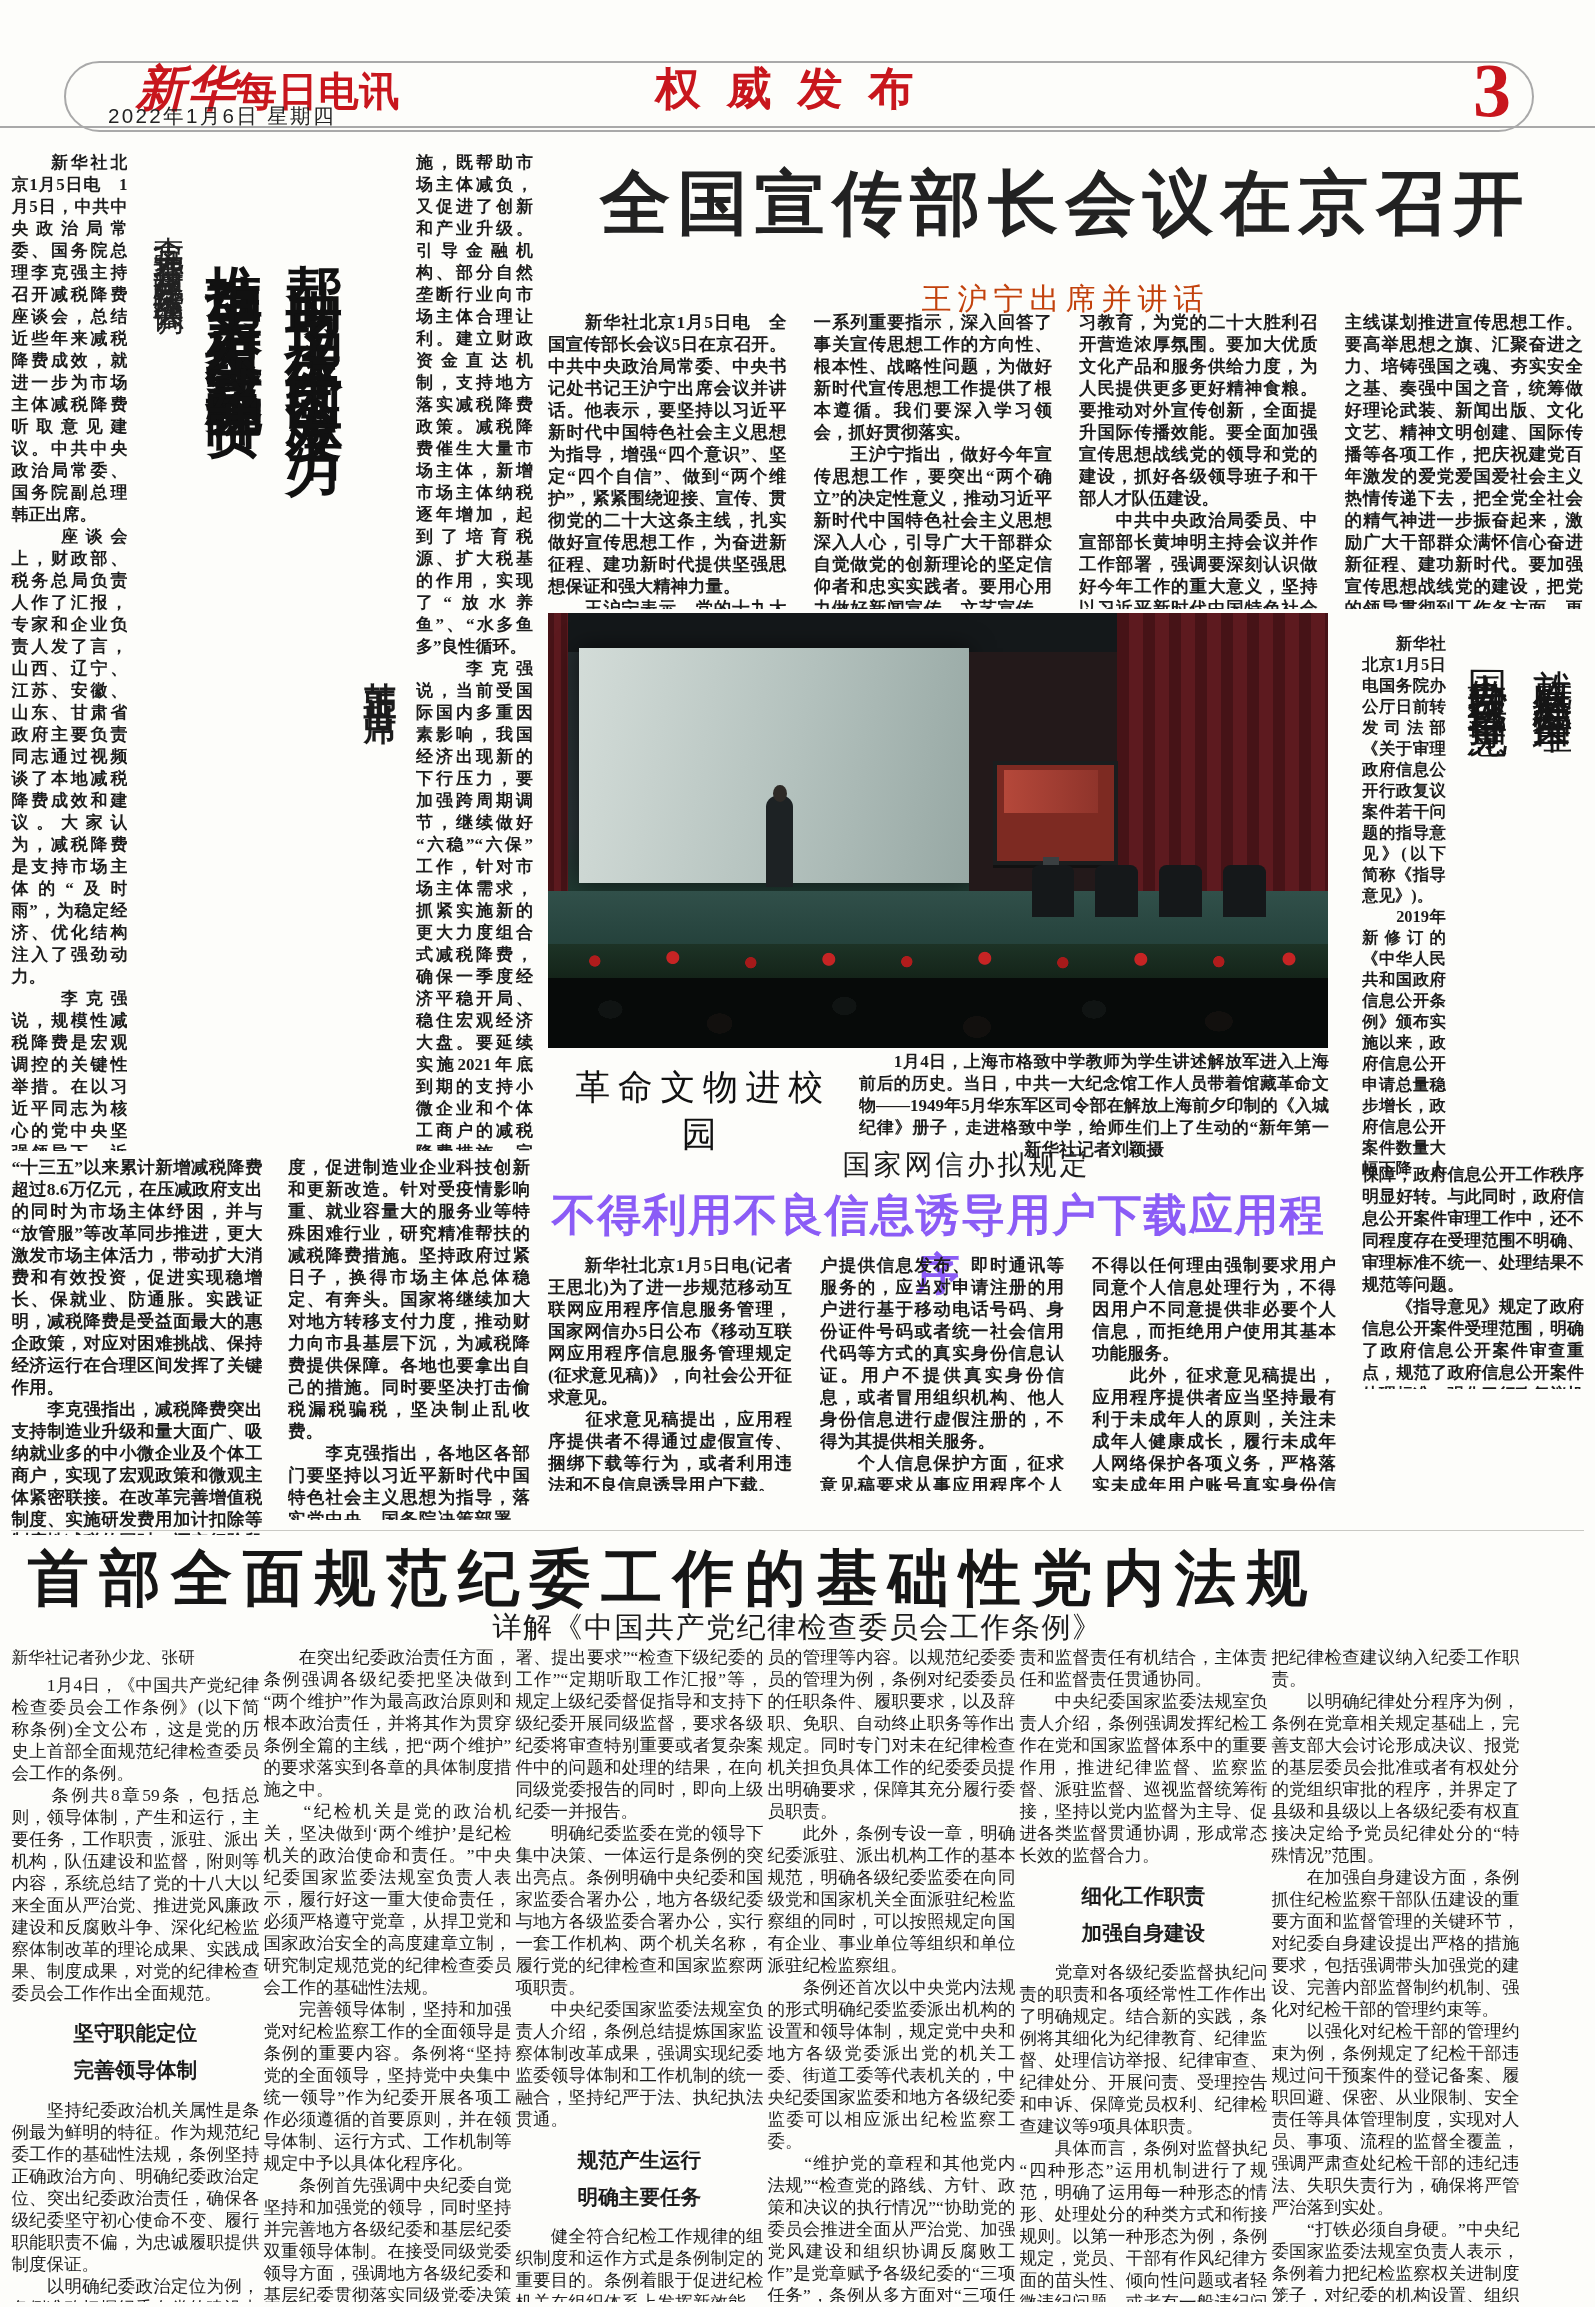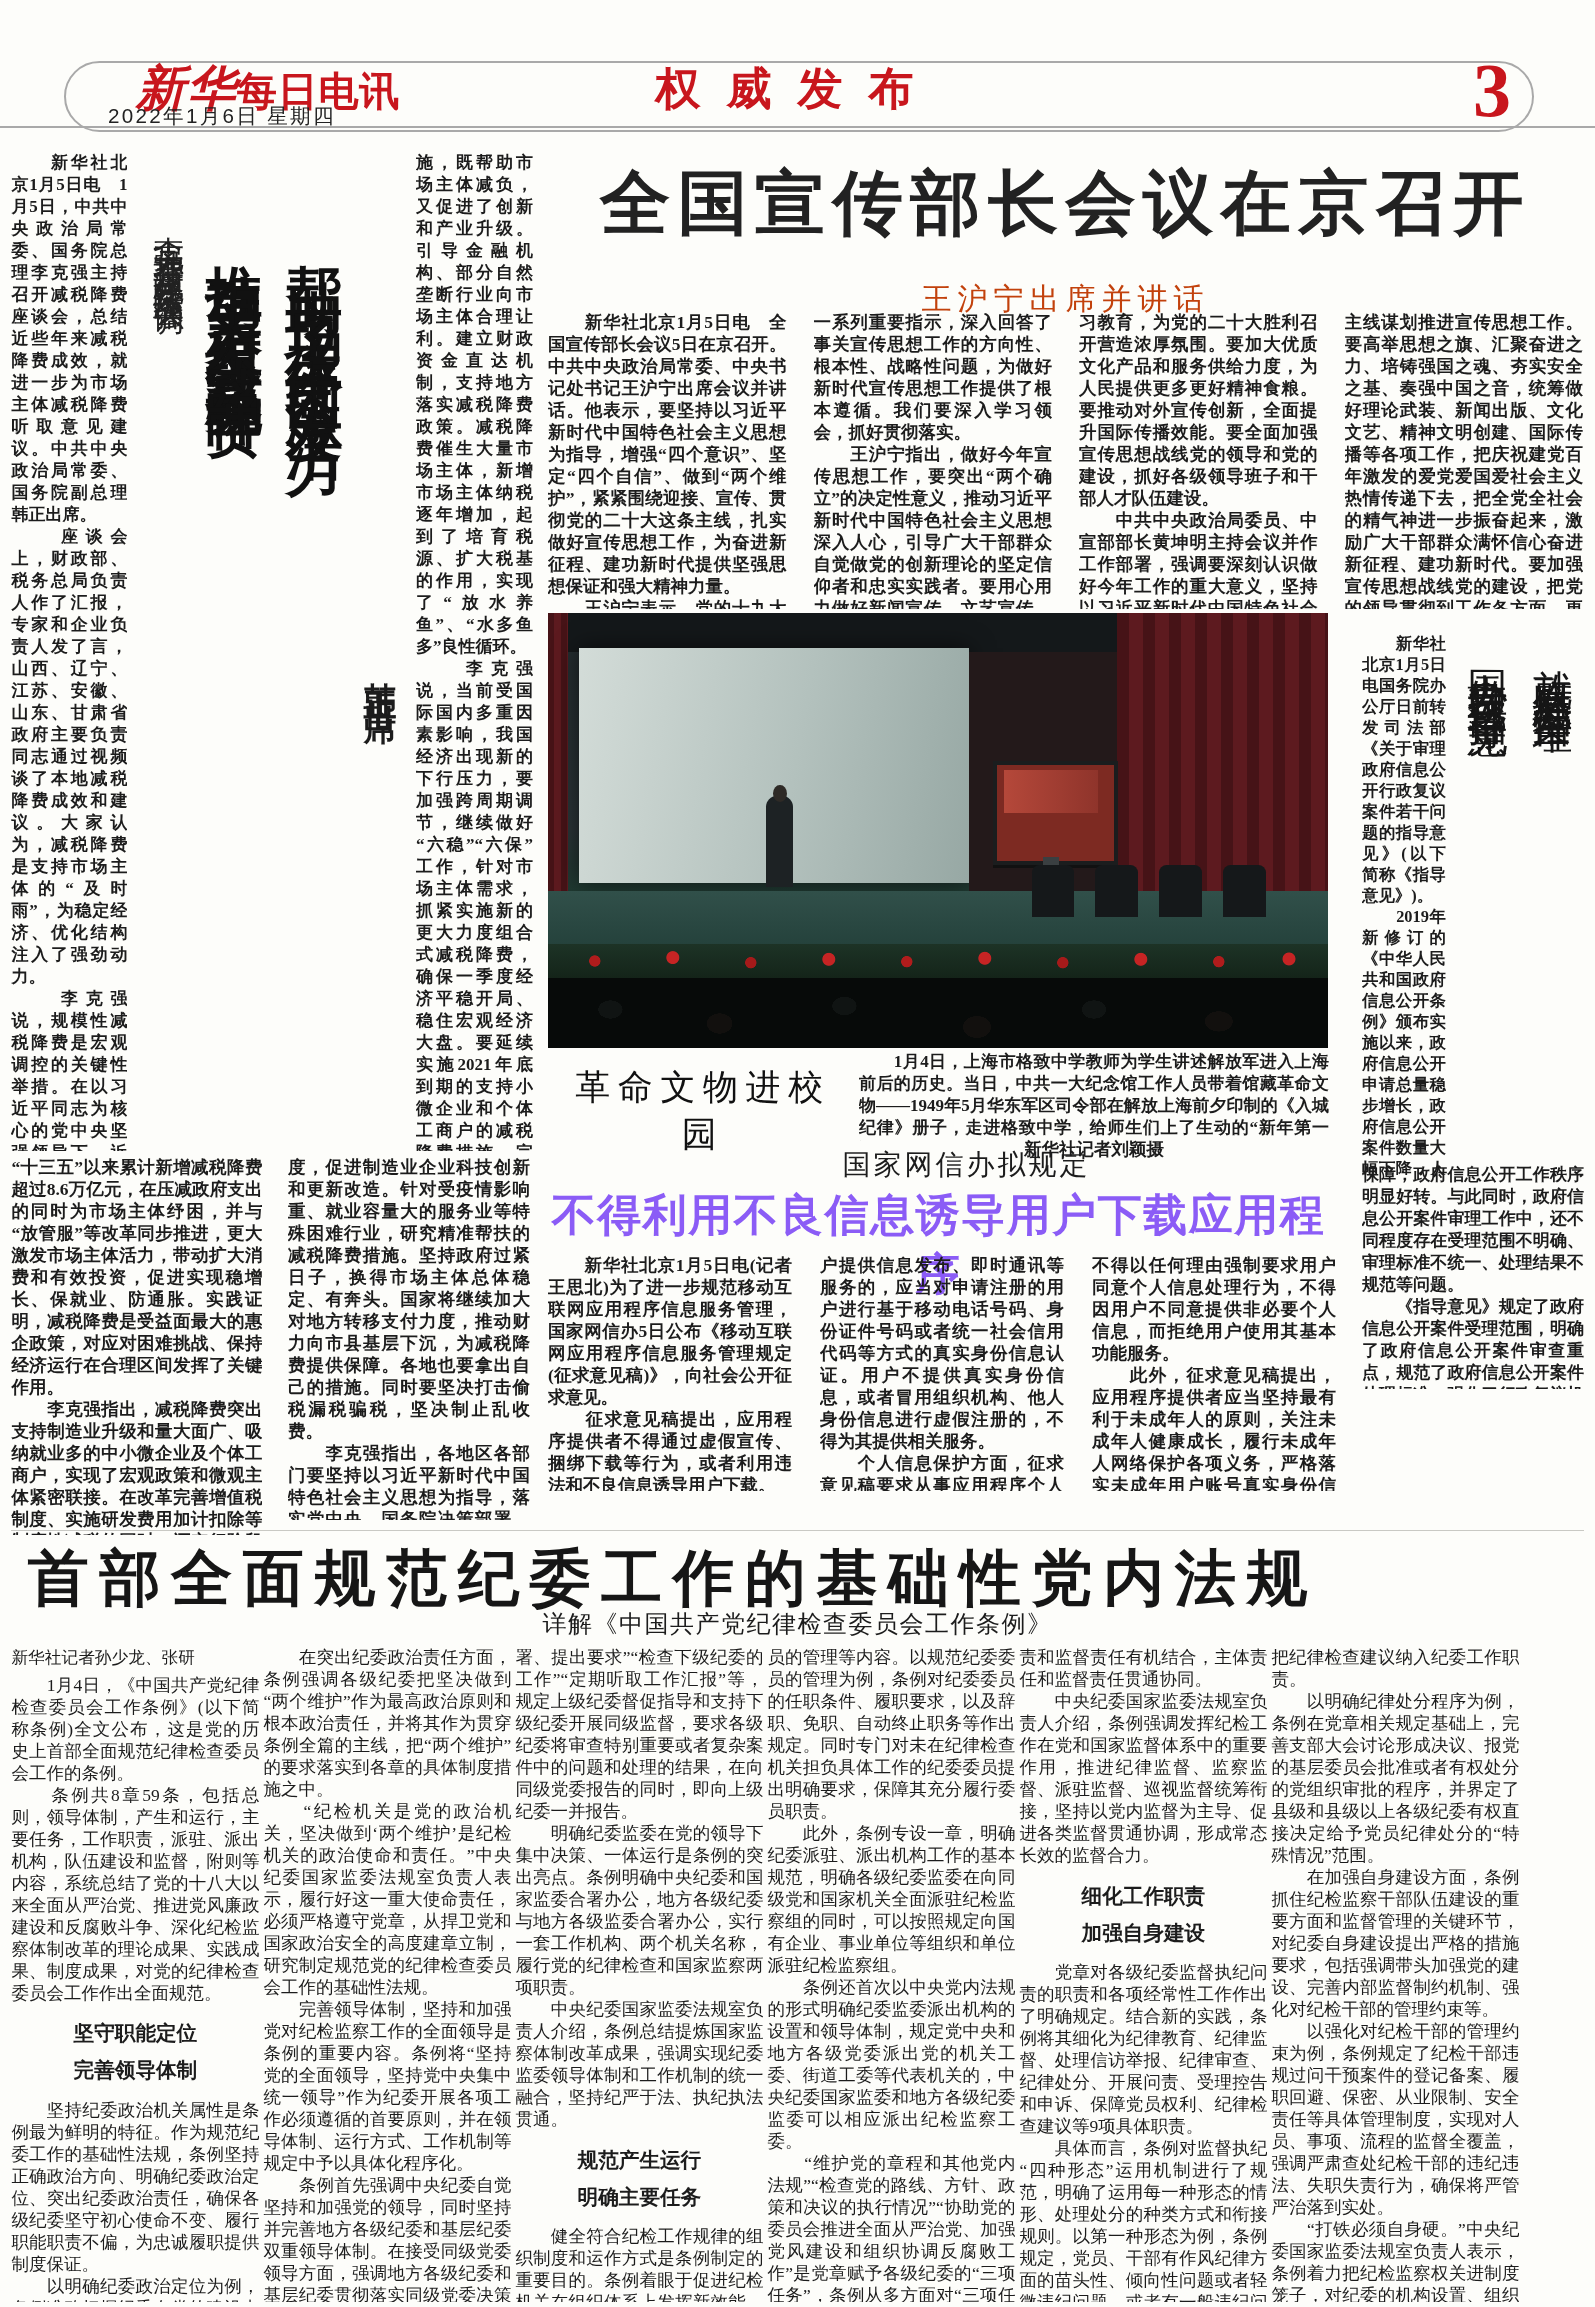--- a/index.html
+++ b/index.html
@@ -82,21 +82,21 @@
   #app-headline{left:533px;top:1186px;width:811px;text-align:center;font-size:44px;font-weight:bold;letter-spacing:1.5px;color:#8b5cf6;}
   #app-body{left:548px;top:1254px;width:790px;height:237px;display:flex;gap:28px;}
   #app-body .col{width:244px;height:100%;}
   
   #side-col-narrow{left:1362px;top:633px;width:84px;height:542px;font-size:16.4px;line-height:21px;}
   #side-headline{left:1451px;top:638px;width:134px;height:515px;font-size:40px;letter-spacing:4.6px;line-height:65px;color:#161616;white-space:pre-line;}
   #side-col-wide{left:1362px;top:1164px;width:222px;height:225px;font-size:17px;line-height:22px;}
   
   #bottom-rule{left:11.4px;top:1530px;width:1573px;height:0.8px;background:#c9c9c4;}
   #reg-headline{left:0;top:1538px;width:1346px;text-align:center;font-size:61px;font-weight:bold;letter-spacing:10.7px;color:#161616;}
-  #reg-subtitle{left:0;top:1608px;width:1595px;text-align:center;font-size:24px;letter-spacing:1.5px;}
+  #reg-subtitle{left:0;top:1608px;width:1595px;text-align:center;font-size:29px;letter-spacing:1.5px;}
   #reg-body{left:11.4px;top:1646px;width:1573px;height:656px;display:flex;gap:4px;}
   #reg-body .col{width:248px;height:100%;overflow:hidden;}
   .byline{font-size:16.7px;margin-bottom:4.6px;white-space:nowrap;}
   .subhead{font-family:"Liberation Sans","DejaVu Sans",sans-serif;font-weight:bold;font-size:20.6px;line-height:37px;
            text-align:center;white-space:pre-line;margin:10.7px 0;}
   .seg{font-size:17.5px;line-height:22px;text-align:justify;white-space:pre-line;}
 </style>
 </head>
 <body>
 

